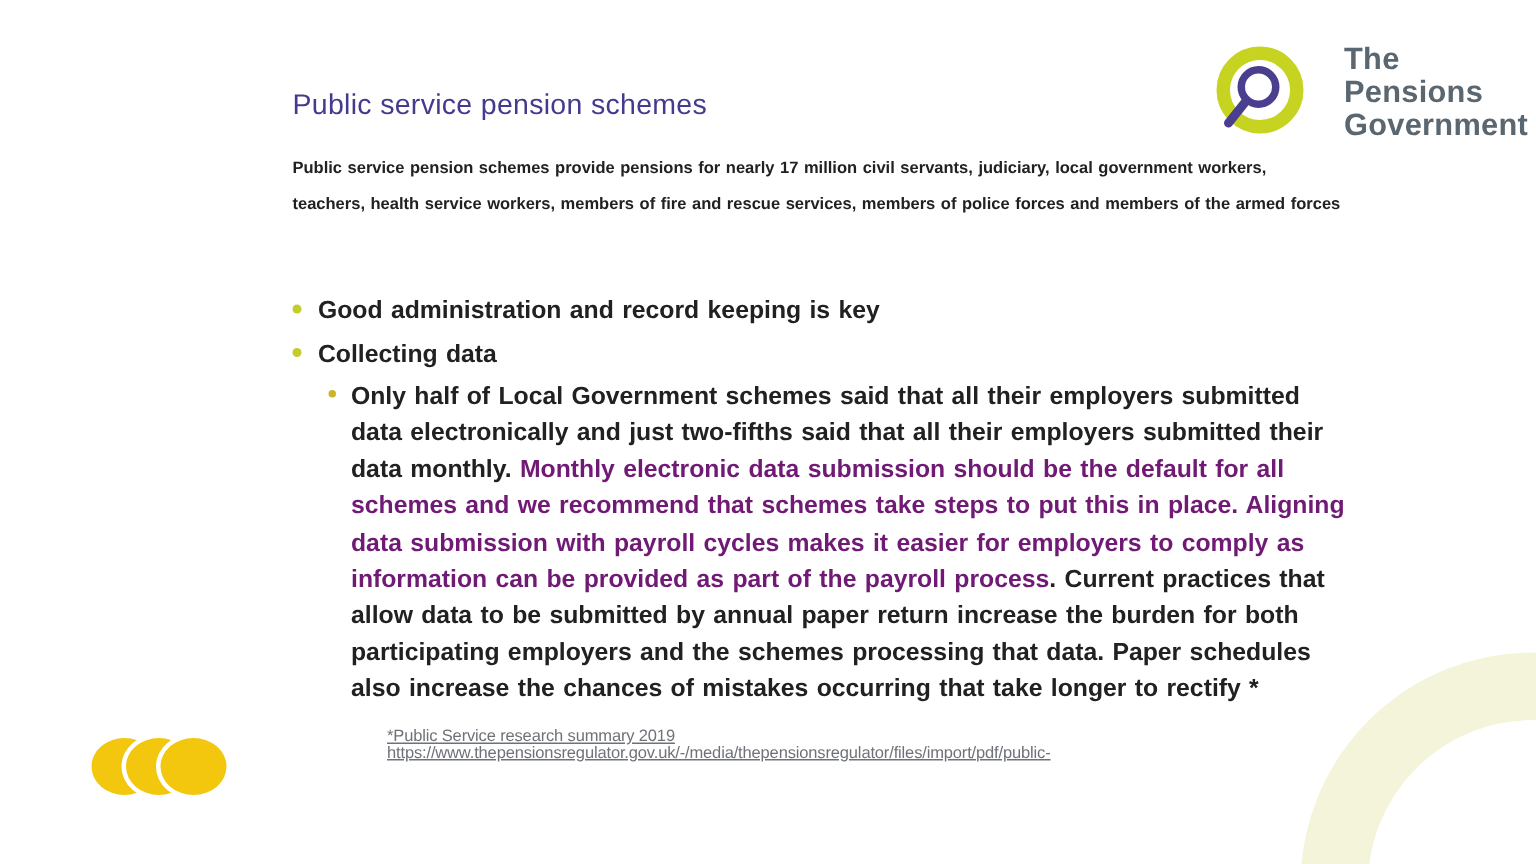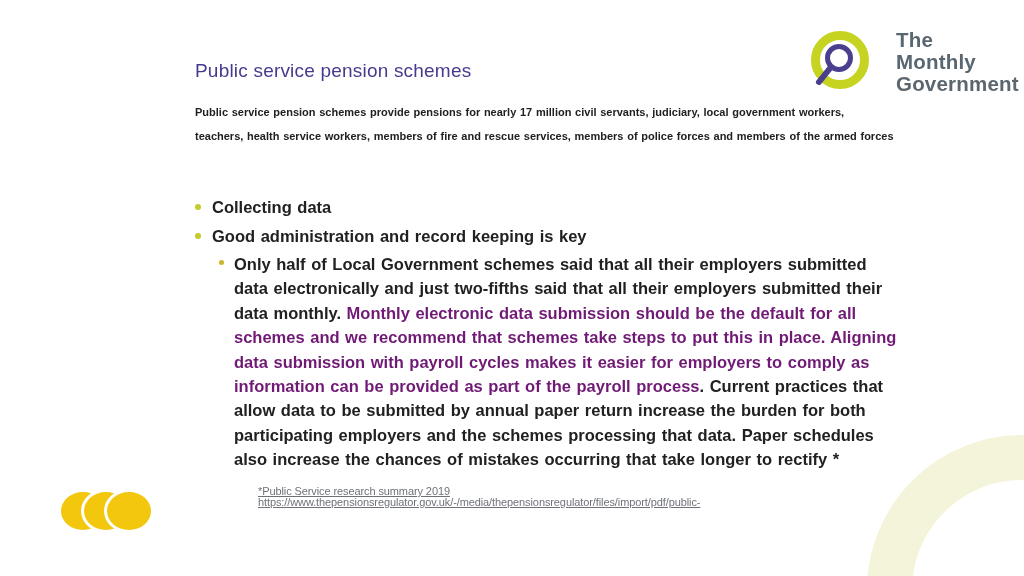--- a/index.html
+++ b/index.html
@@ -92,25 +92,25 @@
 
 <div class="slide">
 
   <div class="slide-title">Public service pension schemes</div>
 
   <div class="intro">Public service pension schemes provide pensions for nearly 17 million civil servants, judiciary, local government workers, teachers, health service workers, members of fire and rescue services, members of police forces and members of the armed forces</div>
 
   <div class="bullets">
     <div class="bullet-row">
       <span class="bullet-dot"></span>
-      <span class="bullet-label">Collecting data</span>
+      <span class="bullet-label">Good administration and record keeping is key</span>
     </div>
     <div class="bullet-row">
       <span class="bullet-dot"></span>
-      <span class="bullet-label">Good administration and record keeping is key</span>
+      <span class="bullet-label">Collecting data</span>
     </div>
   </div>
 
   <span class="detail-dot"></span>
   <div class="detail">
     <span>Only half of Local Government schemes said that all their employers submitted data electronically and just two-fifths said that all their employers submitted their data monthly. </span><span class="red">Monthly electronic data submission should be the default for all schemes and we recommend that schemes take steps to put this in place. Aligning data submission with payroll cycles makes it easier for employers to comply as information can be provided as part of the payroll process</span><span>. Current practices that allow data to be submitted by annual paper return increase the burden for both participating employers and the schemes processing that data. Paper schedules also increase the chances of mistakes occurring that take longer to rectify *</span>
   </div>
 
   <div class="footnote">
     <div class="footnote-line">*Public Service research summary 2019</div>
@@ -118,21 +118,21 @@
   </div>
 
   <div class="tpr-logo">
     <svg width="70" height="74" viewBox="0 0 70 74">
       <circle cx="32" cy="34" r="24.5" fill="none" stroke="#c6d321" stroke-width="9"></circle>
       <circle cx="31" cy="32" r="11.5" fill="#ffffff" stroke="#4a3f8f" stroke-width="5"></circle>
       <line x1="23" y1="41" x2="11" y2="56" stroke="#4a3f8f" stroke-width="6" stroke-linecap="round"></line>
     </svg>
     <div class="tpr-text">
       <div>The</div>
-      <div>Monthly</div>
+      <div>Pensions</div>
       <div>Government</div>
     </div>
   </div>
 
   <div class="ae-logo">
     <span class="ae-ellipse ae-e1"></span>
     <span class="ae-ellipse ae-e2"></span>
     <span class="ae-ellipse ae-e3"></span>
   </div>
 

